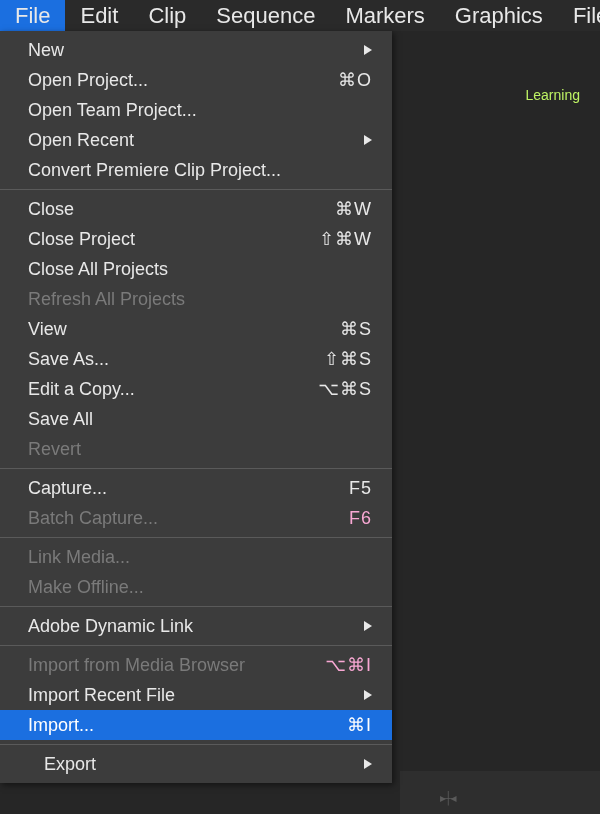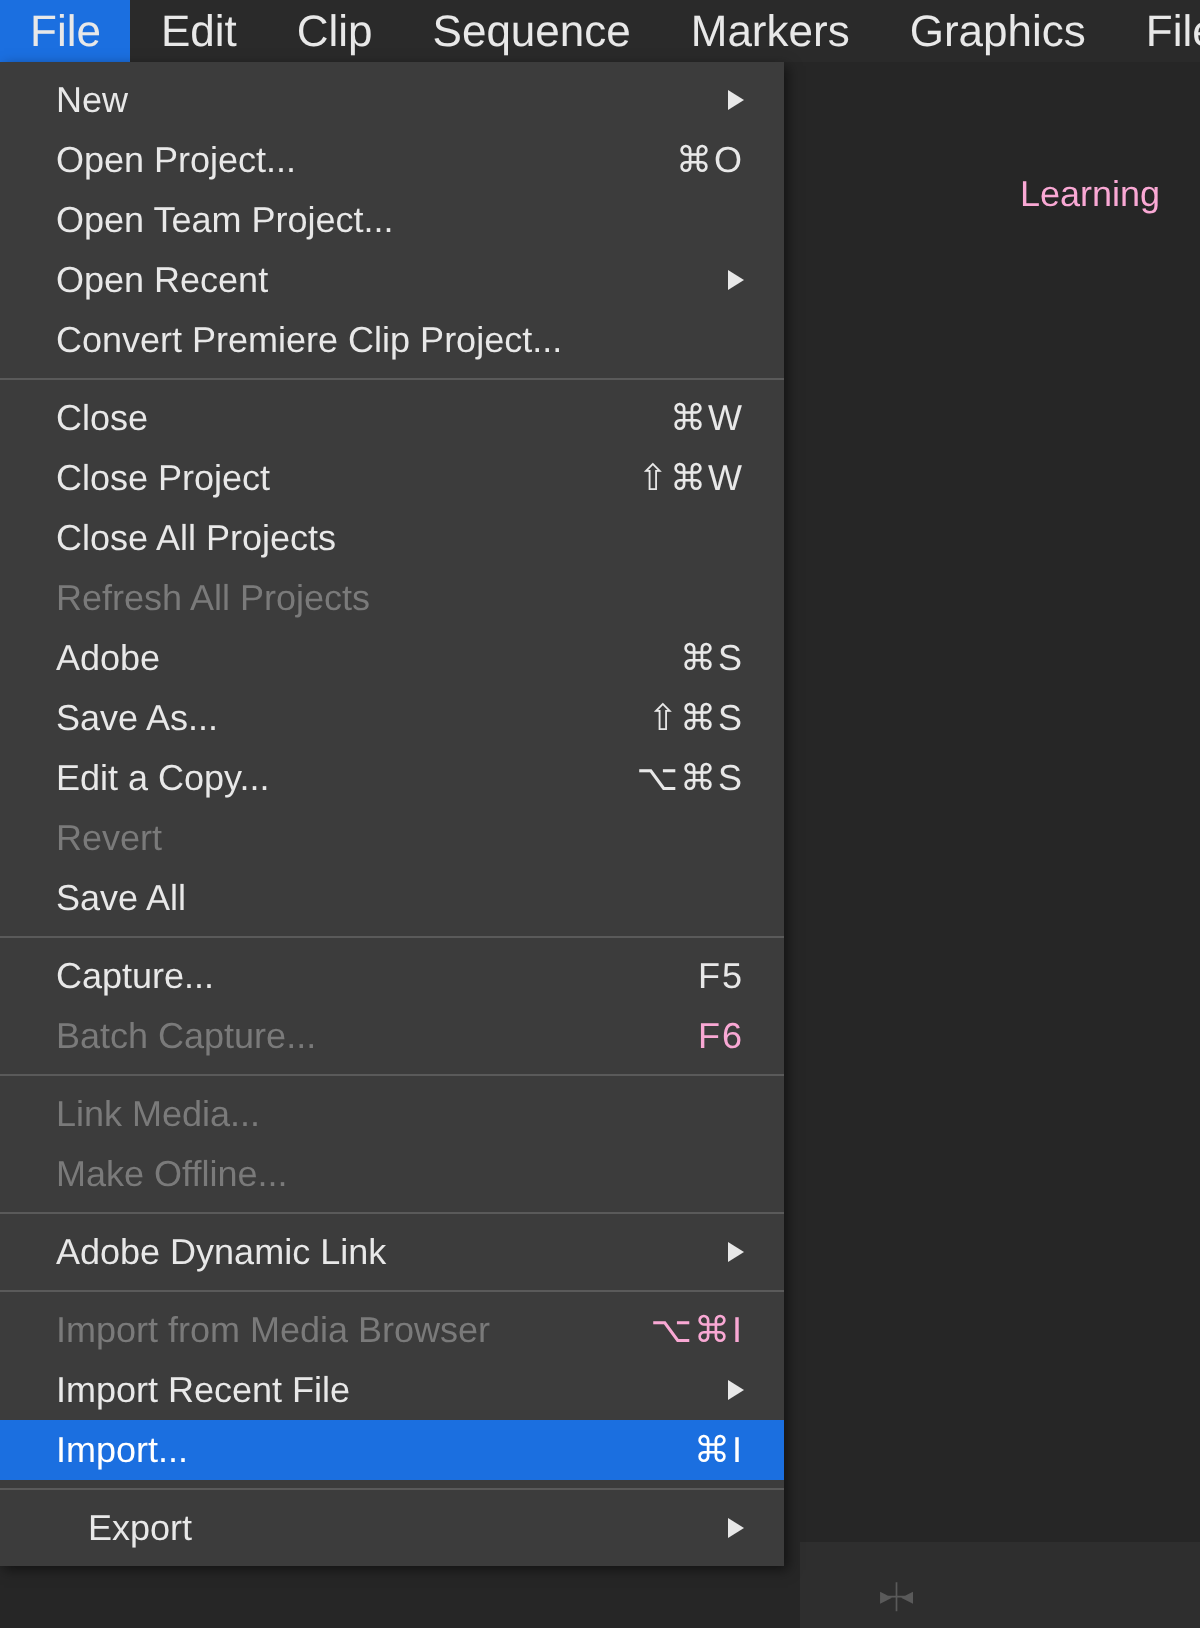--- a/index.html
+++ b/index.html
@@ -38,22 +38,22 @@
       left: 0;
       right: 0;
       bottom: 0;
       background: #262626;
     }
     .panel-header {
       position: absolute;
       top: 42px;
       right: 0;
       padding: 14px 20px;
-      color: #f9a8d4;
-      font-size: 18px;
+      color: #bef264;
+      font-size: 14px;
       text-align: center;
     }
     .timeline-bg {
       position: absolute;
       left: 400px;
       top: 740px;
       height: 60px;
       width: 200px;
       background: #2e2e2e;
       display: flex;
@@ -188,36 +188,36 @@
       <span class="label">Close Project</span>
       <span class="shortcut">⇧⌘W</span>
     </div>
     <div class="menu-item">
       <span class="label">Close All Projects</span>
     </div>
     <div class="menu-item disabled">
       <span class="label">Refresh All Projects</span>
     </div>
     <div class="menu-item">
-      <span class="label">Adobe</span>
+      <span class="label">View</span>
       <span class="shortcut">⌘S</span>
     </div>
     <div class="menu-item">
       <span class="label">Save As...</span>
       <span class="shortcut">⇧⌘S</span>
     </div>
     <div class="menu-item">
       <span class="label">Edit a Copy...</span>
       <span class="shortcut">⌥⌘S</span>
     </div>
+    <div class="menu-item">
+      <span class="label">Save All</span>
+    </div>
     <div class="menu-item disabled">
       <span class="label">Revert</span>
-    </div>
-    <div class="menu-item">
-      <span class="label">Save All</span>
     </div>
   </div>
 
   <div class="menu-group">
     <div class="menu-item">
       <span class="label">Capture...</span>
       <span class="shortcut">F5</span>
     </div>
     <div class="menu-item disabled">
       <span class="label">Batch Capture...</span>

